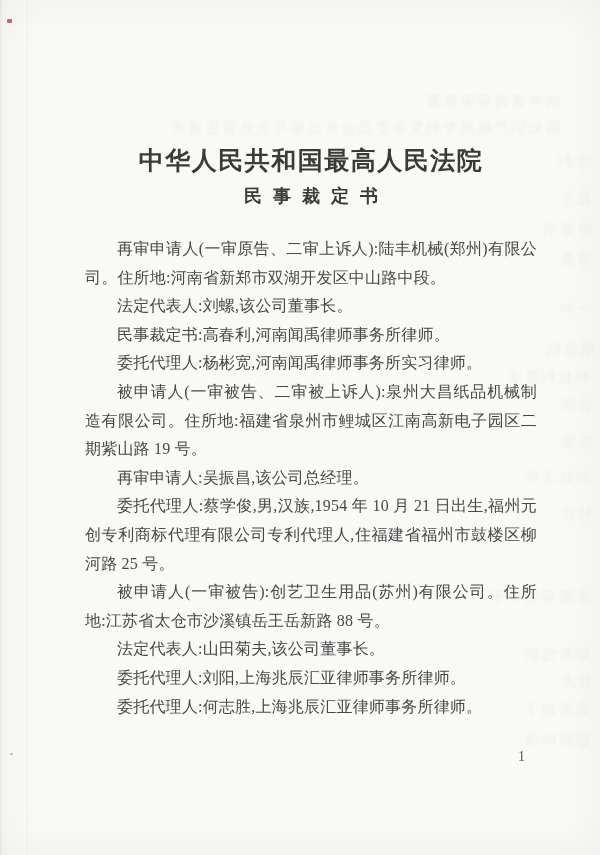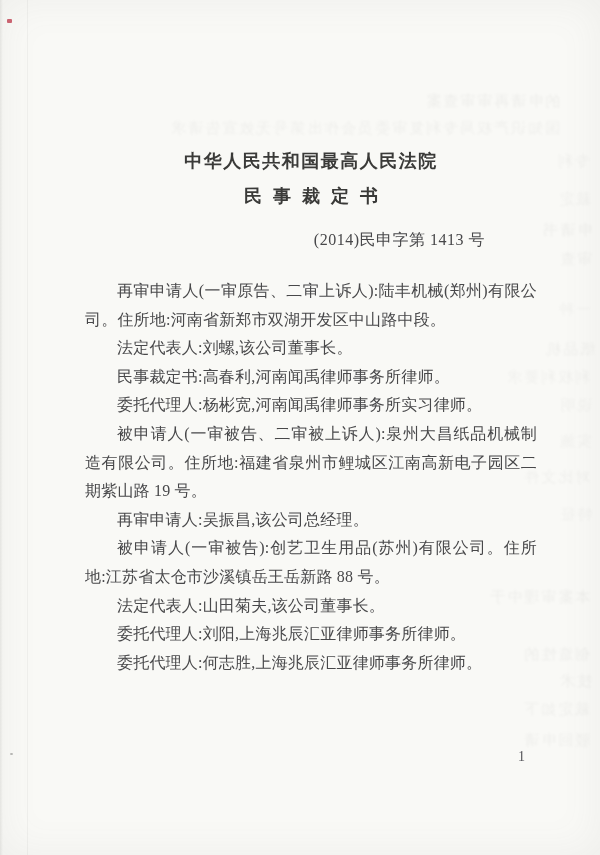--- a/index.html
+++ b/index.html
@@ -51,21 +51,21 @@
     letter-spacing:2px;
     font-size:15px;
   }
   
   .content{
     position:absolute;left:85px;top:148px;width:452px;
     color:var(--ink);
   }
   .court{
     margin:0;
-    font-size:18px;line-height:26px;
+    font-size:25px;line-height:26px;
     font-weight:bold;
     text-align:center;
     letter-spacing:1.5px;
     color:var(--title-ink);
   }
   .doc-type{
     margin:9px 0 0 0;
     font-size:18px;line-height:26px;
     font-weight:bold;
     text-align:center;
@@ -124,28 +124,28 @@
       <span class="bleed" style="left: 465px; top: 588px; width: 125px; opacity: 0.1;">本案审理中于</span>
       <span class="bleed" style="left: 488px; top: 645px; width: 102px; opacity: 0.1;">创造性的</span>
       <span class="bleed" style="left: 540px; top: 672px; width: 52px; opacity: 0.09;">技术</span>
       <span class="bleed" style="left: 478px; top: 700px; width: 112px; opacity: 0.09;">裁定如下</span>
       <span class="bleed" style="left: 498px; top: 731px; width: 92px; opacity: 0.09;">驳回申请</span>
     </div>
 
   <div class="content">
     <h1 class="court">中华人民共和国最高人民法院</h1>
     <h2 class="doc-type">民事裁定书</h2>
-    <div class="case-number">(2014)民申字第 1413 号</div>
     <div class="body-text">
       <p>再审申请人(一审原告、二审上诉人):陆丰机械(郑州)有限公司。住所地:河南省新郑市双湖开发区中山路中段。</p>
       <p>法定代表人:刘螺,该公司董事长。</p>
       <p>民事裁定书:高春利,河南闻禹律师事务所律师。</p>
       <p>委托代理人:杨彬宽,河南闻禹律师事务所实习律师。</p>
       <p>被申请人(一审被告、二审被上诉人):泉州大昌纸品机械制造有限公司。住所地:福建省泉州市鲤城区江南高新电子园区二期紫山路 19 号。</p>
       <p>再审申请人:吴振昌,该公司总经理。</p>
+      <p>委托代理人:蔡学俊,男,汉族,1954 年 10 月 21 日出生,福州元创专利商标代理有限公司专利代理人,住福建省福州市鼓楼区柳河路 25 号。</p>
       <p>被申请人(一审被告):创艺卫生用品(苏州)有限公司。住所地:江苏省太仓市沙溪镇岳王岳新路 88 号。</p>
       <p>法定代表人:山田菊夫,该公司董事长。</p>
       <p>委托代理人:刘阳,上海兆辰汇亚律师事务所律师。</p>
       <p>委托代理人:何志胜,上海兆辰汇亚律师事务所律师。</p>
     </div>
   </div>
 
   <div class="page-number">1</div>
 
 </div>

